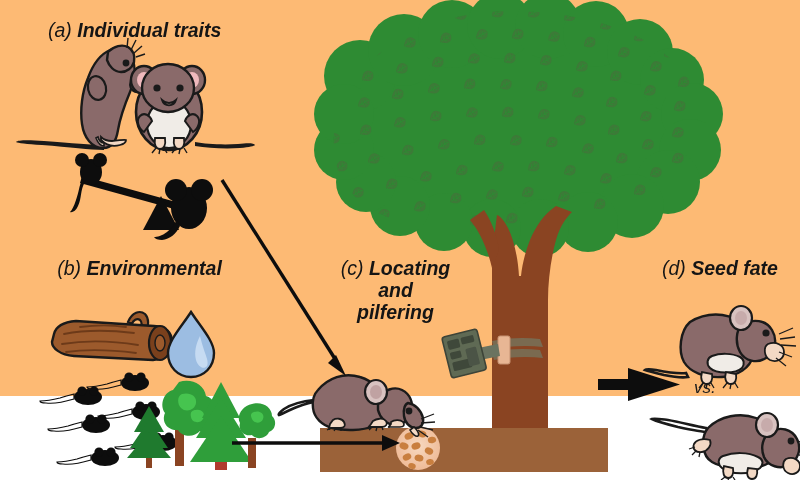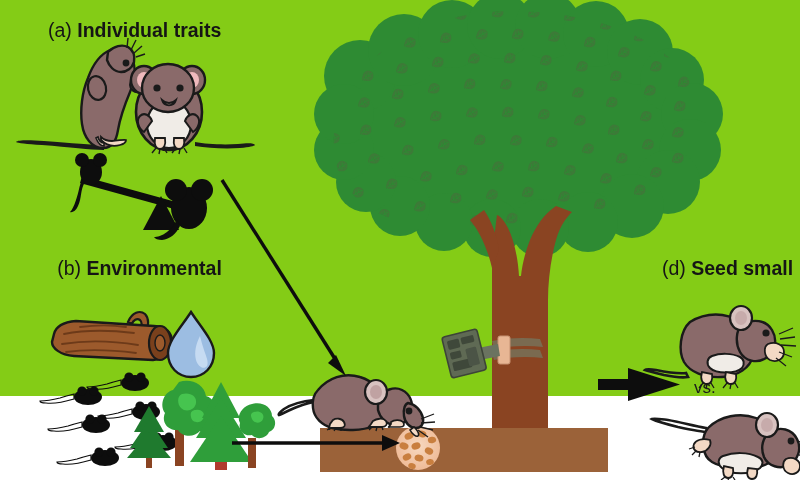--- a/index.html
+++ b/index.html
@@ -4,21 +4,21 @@
 <title>Seed pilfering conceptual diagram</title>
 <style>
   html,body{margin:0;padding:0;}
   body{
     width:800px;height:480px;
     background:#ffffff;
     font-family:"Liberation Sans", sans-serif;
     overflow:hidden;
     position:relative;
   }
-  #figure{position:relative;width:800px;height:396px;background:#84cc16;}
+  #figure{position:relative;width:800px;height:396px;background:#fdba74;font-style:italic;}
   .lbl{position:absolute;color:#151515;line-height:1.12;white-space:nowrap;}
   .lbl .tag{font-weight:400;}
   .lbl .ttl{font-weight:700;}
   .lbl.center{text-align:center;white-space:normal;}
   #label-a{left:48px;top:20px;font-size:19.5px;}
   #label-b{left:52px;top:258px;font-size:19.5px;width:175px;}
   #label-c{left:328px;top:258px;font-size:19.5px;width:135px;text-align:center;}
   #label-d{left:662px;top:258px;font-size:19.5px;}
   #vs-label{position:absolute;left:694px;top:378px;font-size:17px;color:#1b1b1b;}
   svg.layer{position:absolute;left:0;top:0;width:800px;height:480px;}
@@ -497,21 +497,25 @@
 
   <div class="lbl" id="label-a">
     <span class="tag">(a) </span>
     <span class="ttl">Individual traits</span>
   </div>
 
   <div class="lbl center" id="label-b">
     <span class="tag">(b) </span><span class="ttl">Environmental</span><br>
   </div>
 
+  <div class="lbl center" id="label-c">
+    <span class="tag">(c) </span><span class="ttl">Locating and</span><br>
+    <span class="ttl">pilfering</span>
+  </div>
 
   <div class="lbl" id="label-d">
     <span class="tag">(d) </span>
-    <span class="ttl">Seed small</span>
+    <span class="ttl">Seed fate</span>
   </div>
 
   <div id="vs-label">vs.</div>
 
 </div>
 
 </body></html>

